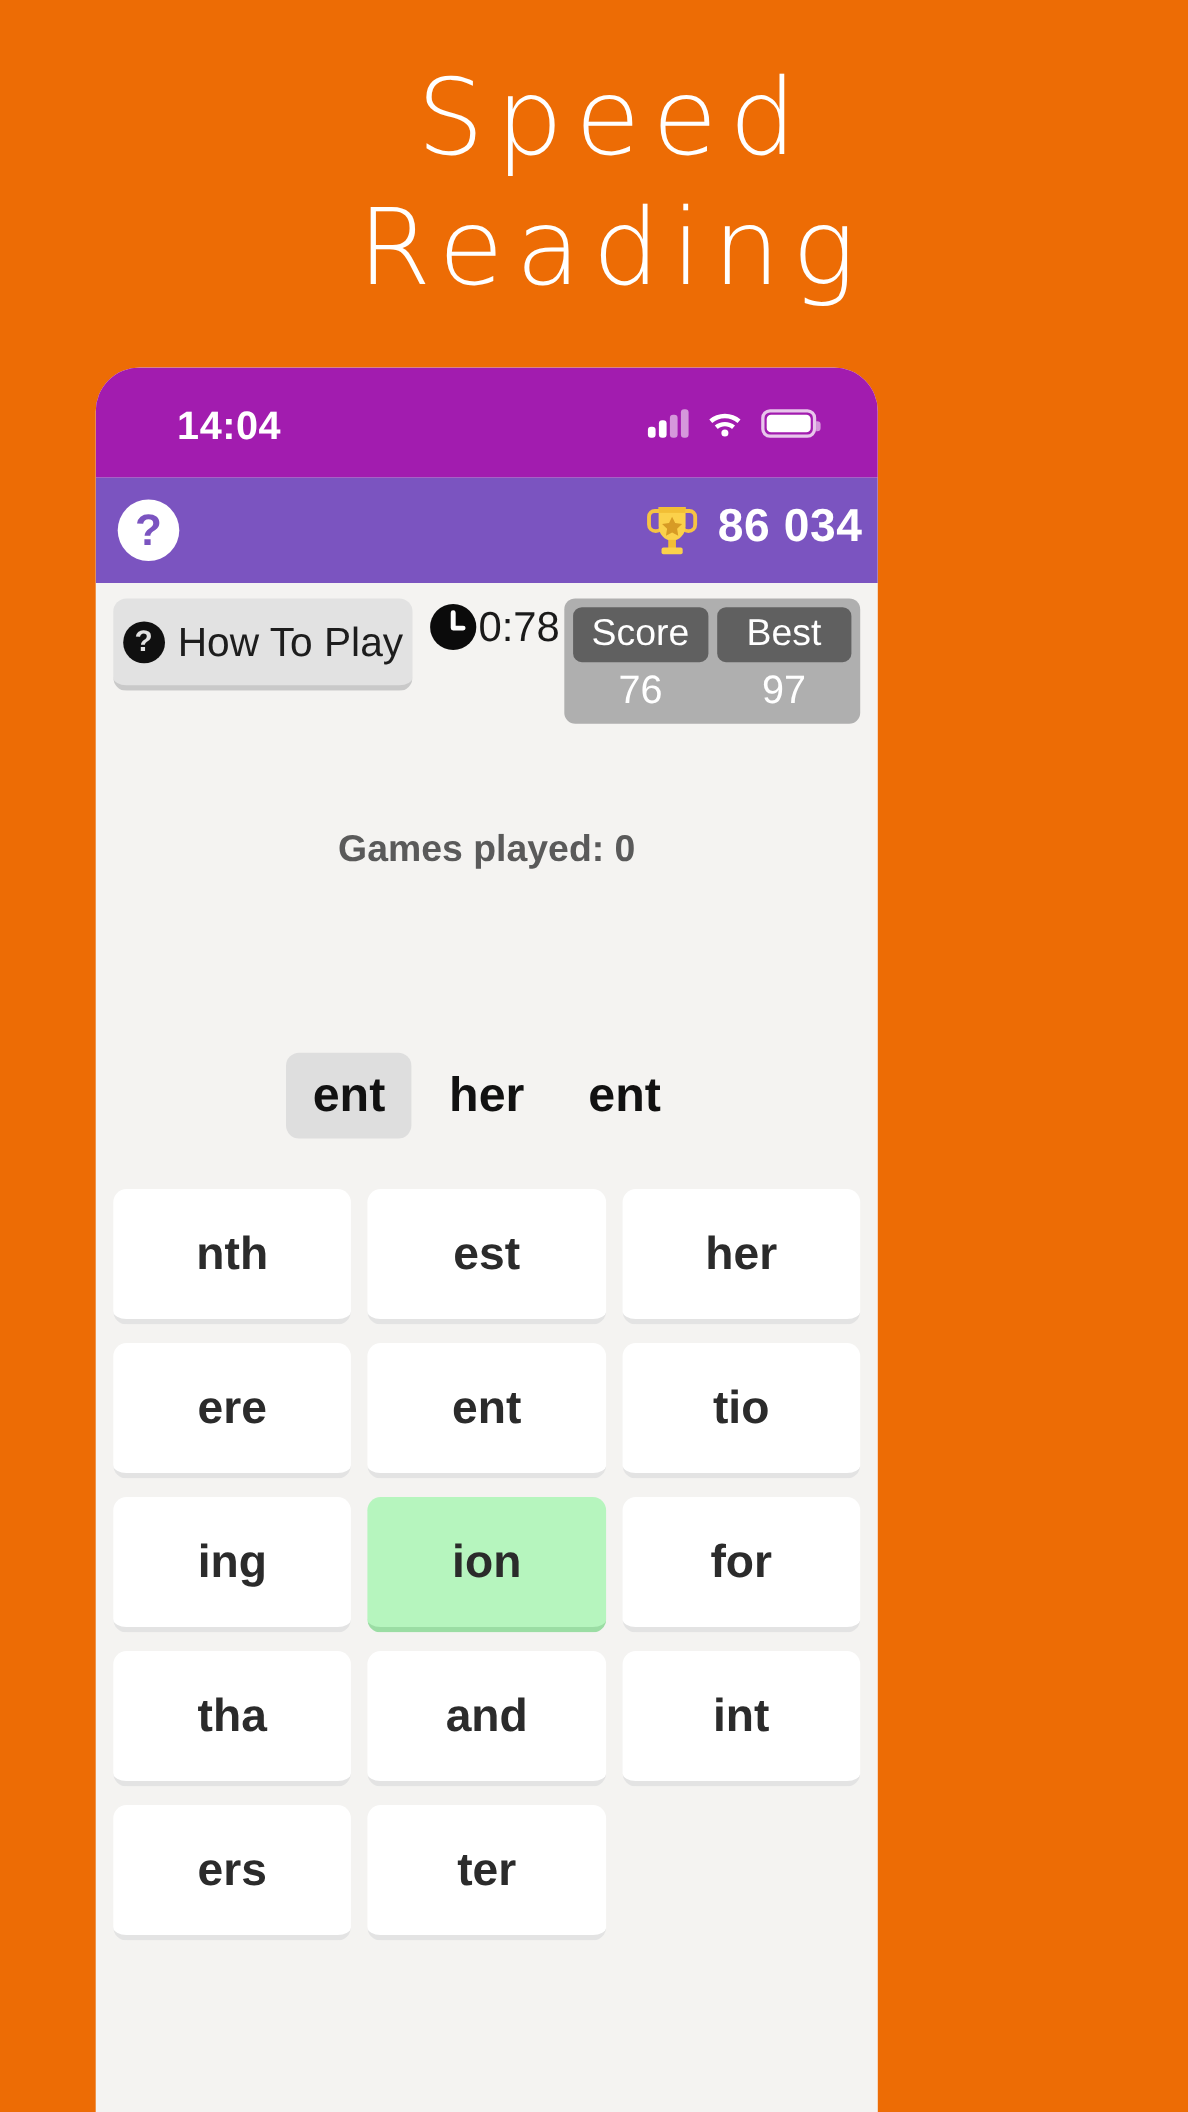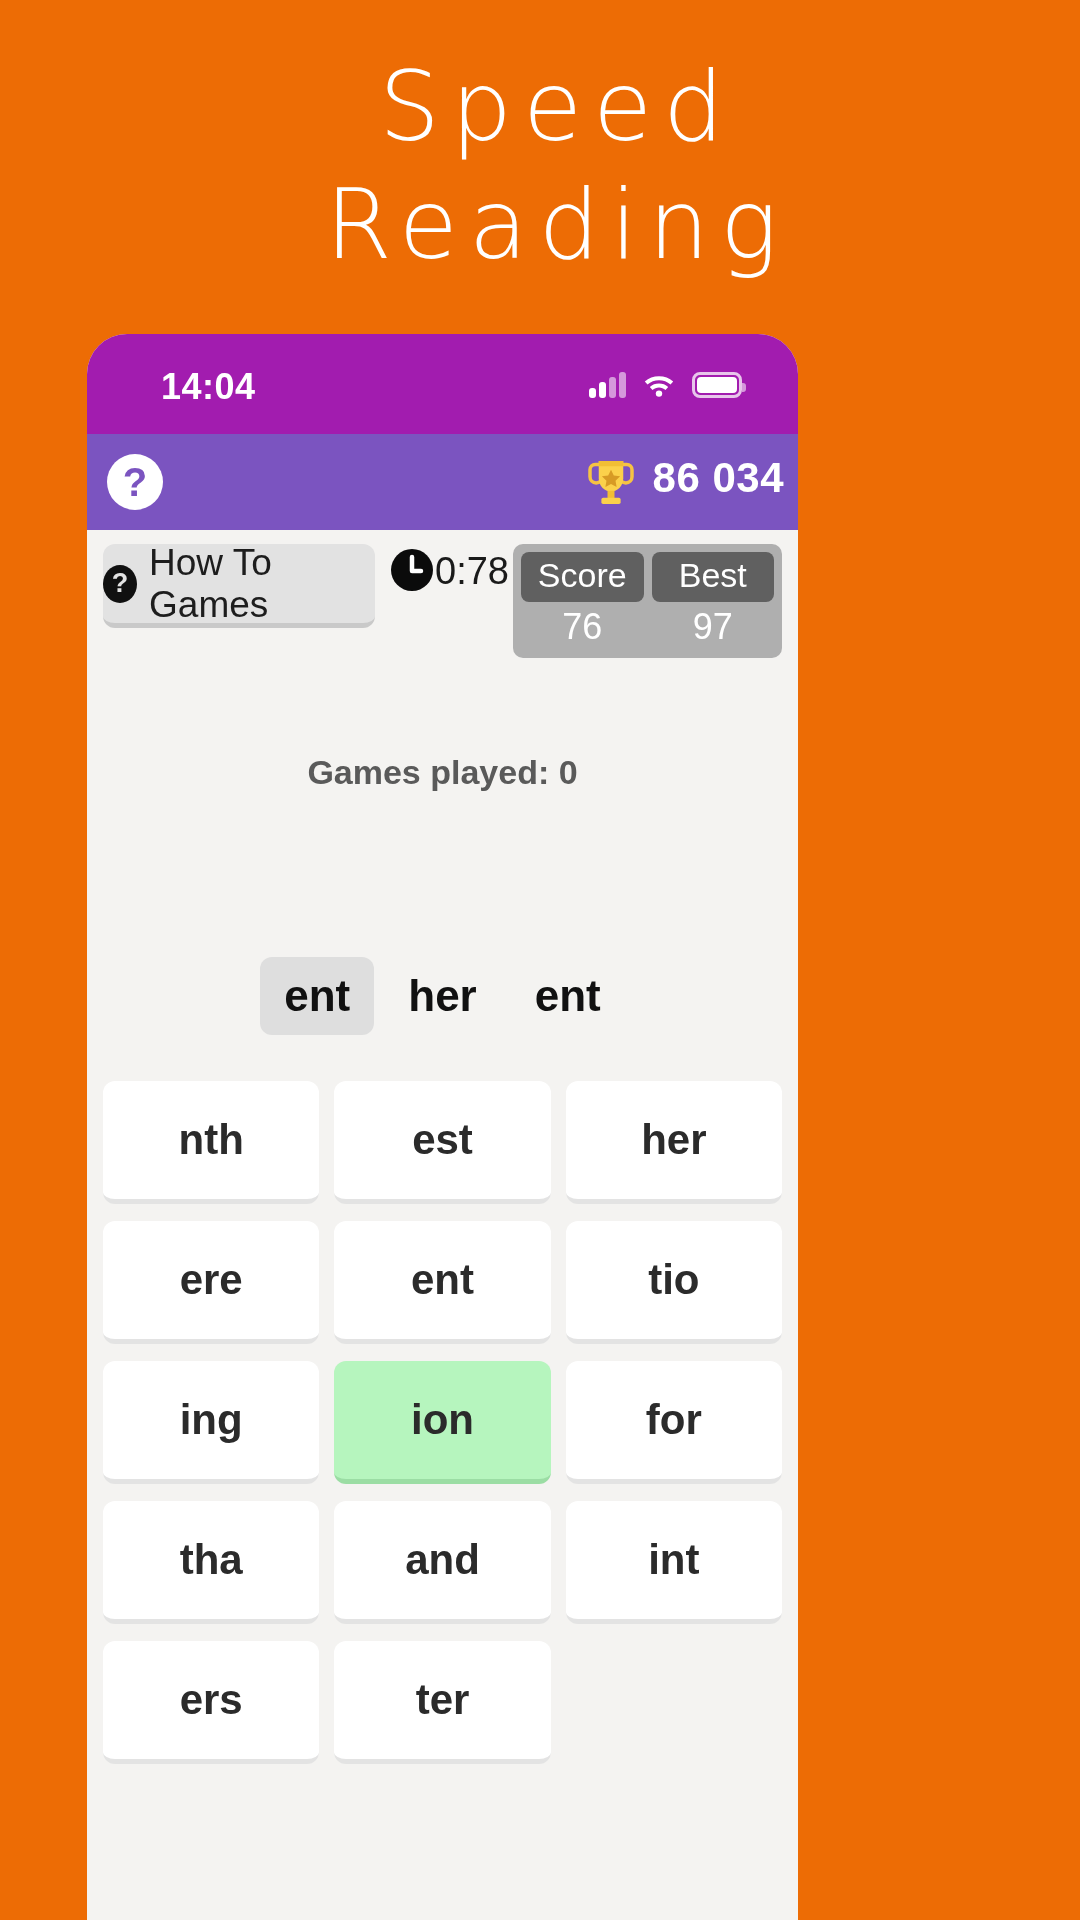--- a/index.html
+++ b/index.html
@@ -314,21 +314,21 @@
         </svg>
       </span>
       <span class="trophy-num">86 034</span>
     </div>
   </div>
 
   <div class="toolbar">
 
     <div class="howto-btn">
       <span class="howto-q">?</span>
-      <span class="howto-label">How To Games</span>
+      <span class="howto-label">How To Play</span>
     </div>
 
     <div class="timer">
       <span>
         <svg class="clock-ico" viewBox="0 0 46 46" aria-hidden="true">
           <circle cx="23" cy="23" r="21" fill="#0b0b0b"></circle>
           <path d="M23 10v14h9" fill="none" stroke="#fff" stroke-width="4.5" stroke-linecap="round" stroke-linejoin="round"></path>
         </svg>
       </span>
       <span class="timer-val">0:78</span>

